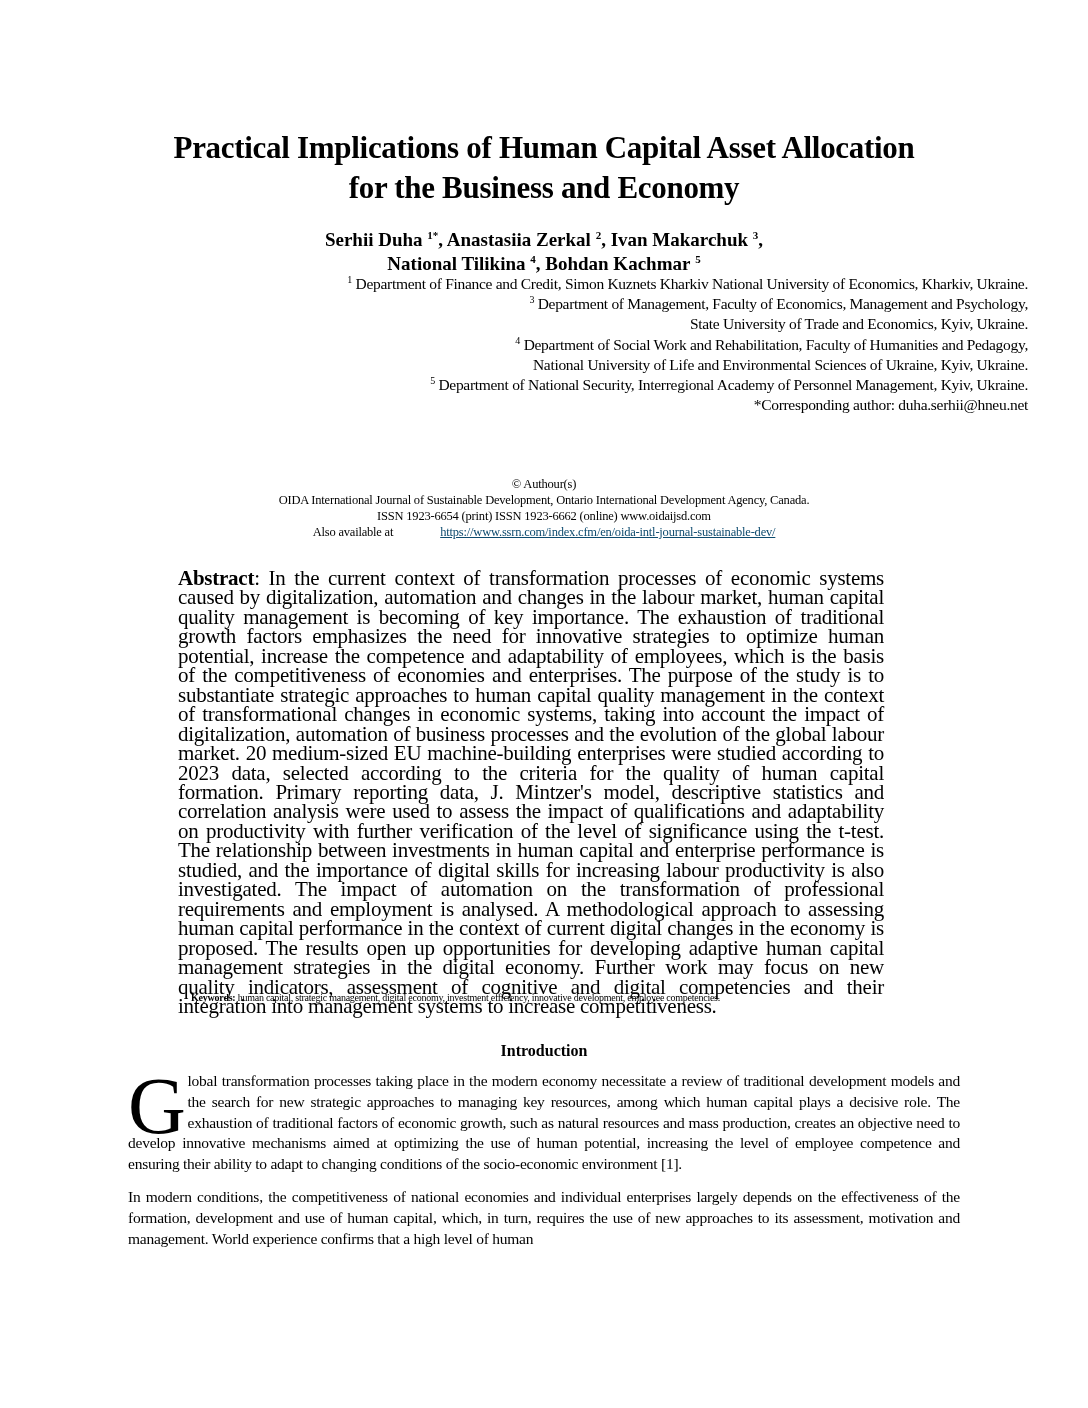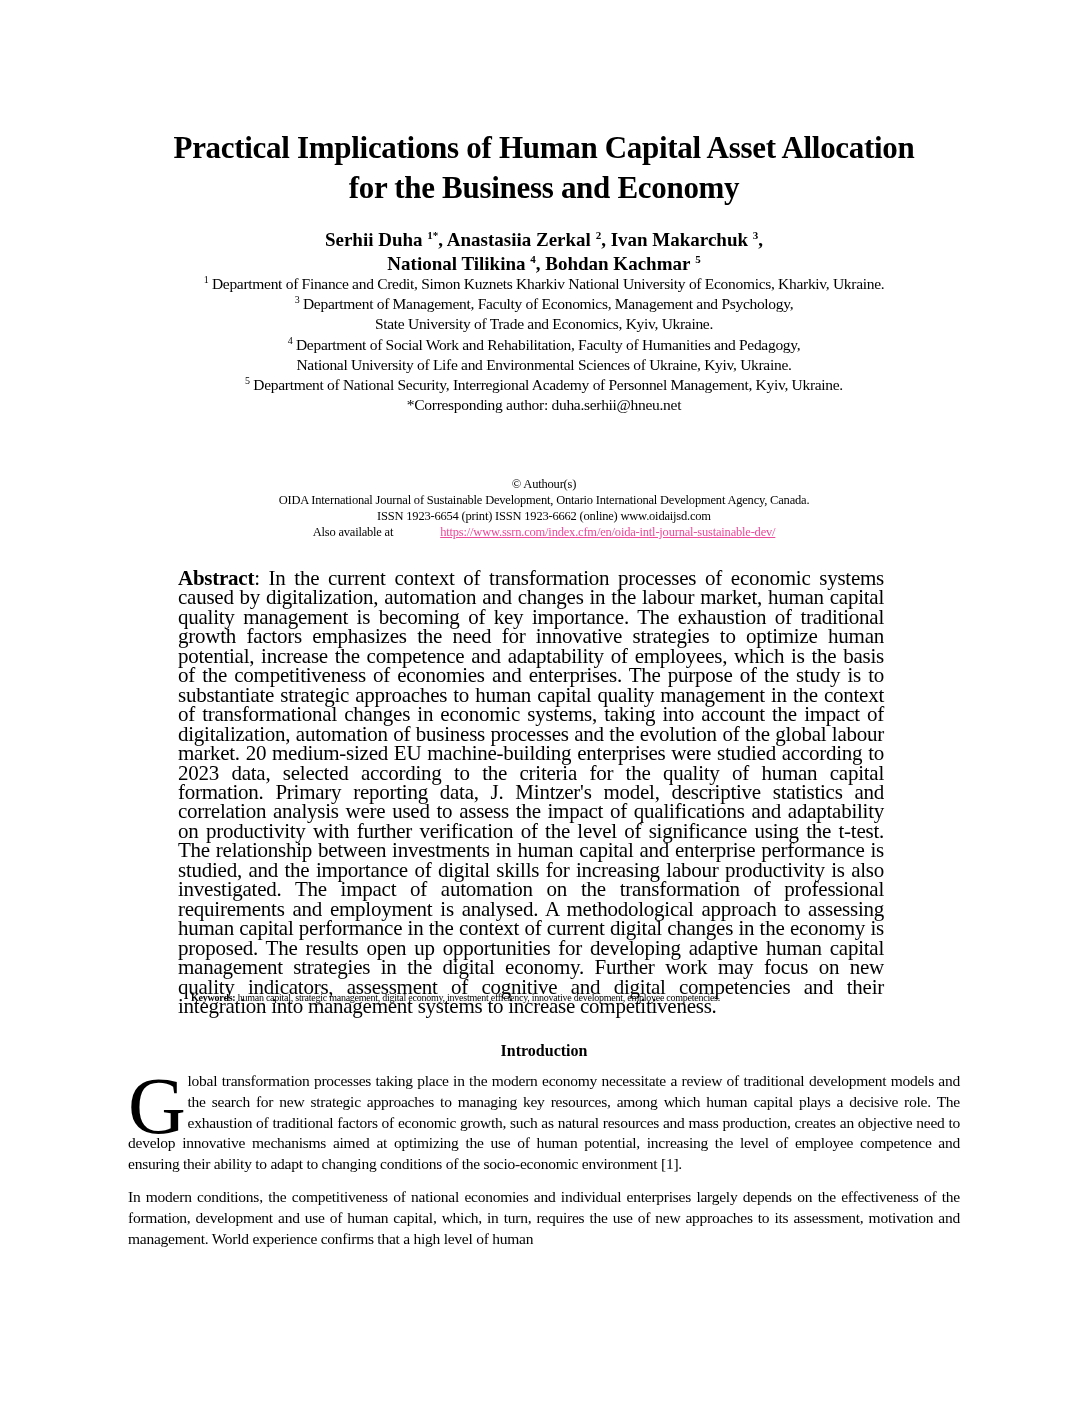--- a/index.html
+++ b/index.html
@@ -6,28 +6,28 @@
     body { width: 1088px; height: 1408px; position: relative; overflow: hidden;
       font-family: "Liberation Serif", "DejaVu Serif", serif; color: #000; }
     .page { position: absolute; left: 0; top: 0; width: 1088px; height: 1008px; }
     .title { position: absolute; top: 128px; left: 100px; width: 888px; text-align: center;
       font-weight: bold; font-size: 31px; line-height: 40px; letter-spacing: -0.3px; }
     .title div { white-space: nowrap; }
     .authors { position: absolute; top: 228px; left: 100px; width: 888px; text-align: center;
       font-weight: bold; font-size: 19px; line-height: 24px; }
     .authors div { white-space: nowrap; }
     sup { font-size: 11px; line-height: 0; vertical-align: 7px; }
-    .affils { position: absolute; top: 274px; left: 60px; width: 968px; text-align: center;
+    .affils { position: absolute; top: 274px; left: 60px; width: 968px; text-align: right;
       font-size: 15.5px; line-height: 20.2px; letter-spacing: -0.3px; }
     .affils div { white-space: nowrap; }
     .affils sup { font-size: 10px; vertical-align: 6px; }
     .journal { position: absolute; top: 476px; left: 100px; width: 888px; text-align: center;
       font-size: 12.5px; line-height: 16px; letter-spacing: -0.2px; }
     .journal div { white-space: nowrap; }
-    .journal a { color: #ec4899; text-decoration: underline; margin-left: 44px; }
+    .journal a { color: #0c4a6e; text-decoration: underline; margin-left: 44px; }
     .abstract { position: absolute; top: 569px; left: 178px; width: 706px;
       font-size: 21px; line-height: 19.45px; text-align: justify; letter-spacing: -0.25px; }
     .abstract p { margin: 0; }
     .keywords { position: absolute; top: 988px; left: 191px; width: 706px;
       font-size: 10px; line-height: 19.45px; text-align: justify; letter-spacing: -0.25px; }
     .keywords p { margin: 0; }
     .heading { position: absolute; top: 1041px; left: 100px; width: 888px; text-align: center;
       font-weight: bold; font-size: 16px; line-height: 20px; }
     .intro { position: absolute; top: 1071px; left: 128px; width: 832px;
       font-size: 15.5px; line-height: 20.8px; text-align: justify; letter-spacing: -0.25px; }

